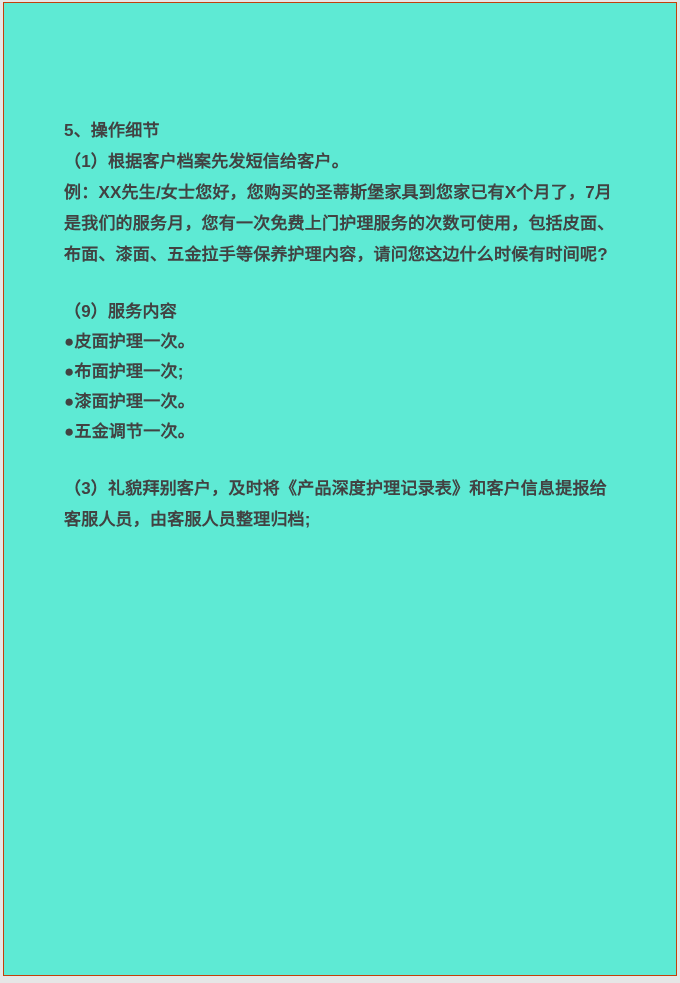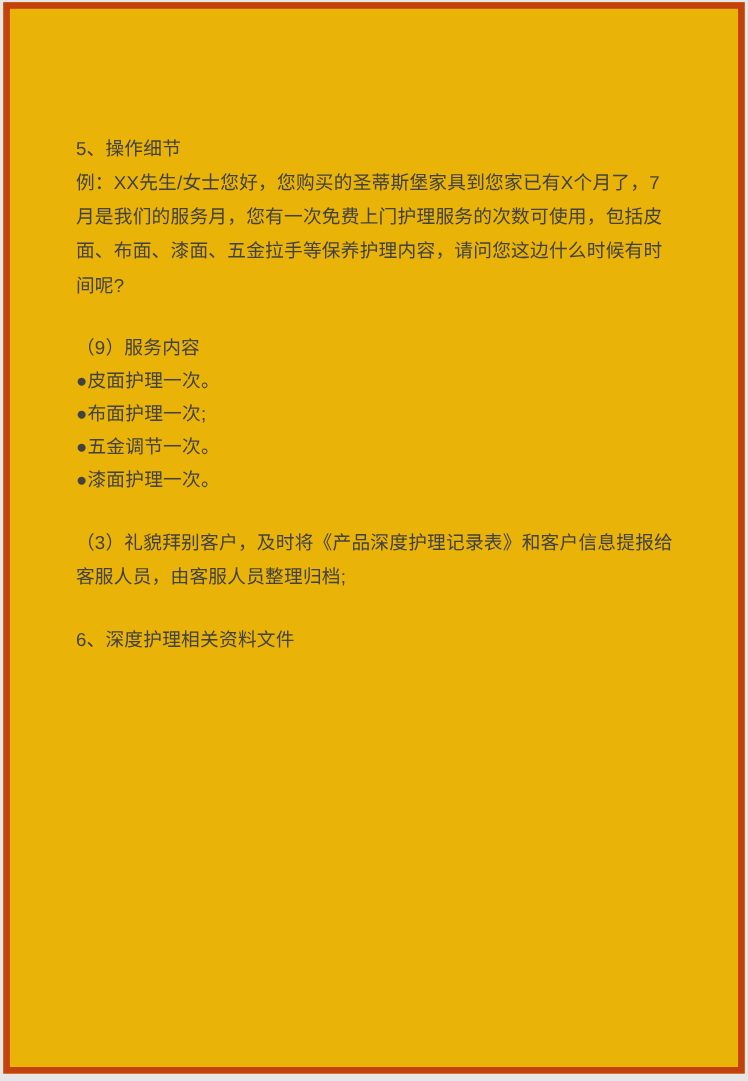--- a/index.html
+++ b/index.html
@@ -13,23 +13,24 @@
     font-family: "Liberation Sans", "DejaVu Sans", sans-serif;
     overflow: hidden;
     position: relative;
   }
   .page {
     position: absolute;
     top: 2px;
     left: 3px;
     right: 3px;
     bottom: 7px;
-    background: #eab308;
-    border: 6px solid #c2410c;
+    background: #5eead4;
+    border: 1px solid #c2410c;
     box-sizing: border-box;
+    font-weight: bold;
   }
   .content {
     padding: 112px 56px 0 60px;
     color: #424242;
     font-size: 17px;
     line-height: 31px;
     letter-spacing: 0.2px;
   }
   .content p {
     margin: 0 0 26px 0;
@@ -45,33 +46,33 @@
   }
 </style>
 </head>
 <body>
 
 <main class="page">
   <div class="content">
 
     <p class="tight">5、操作细节</p>
 
+    <p class="tight">（1）根据客户档案先发短信给客户。</p>
 
     <p>例：XX先生/女士您好，您购买的圣蒂斯堡家具到您家已有X个月了，7月是我们的服务月，您有一次免费上门护理服务的次数可使用，包括皮面、布面、漆面、五金拉手等保养护理内容，请问您这边什么时候有时间呢?</p>
 
 
 
     <p class="tight">（9）服务内容</p>
 
     <div class="bullet-list">
       <div>●皮面护理一次。</div>
       <div>●布面护理一次;</div>
+      <div>●漆面护理一次。</div>
       <div>●五金调节一次。</div>
-      <div>●漆面护理一次。</div>
     </div>
 
 
     <p>（3）礼貌拜别客户，及时将《产品深度护理记录表》和客户信息提报给客服人员，由客服人员整理归档;</p>
 
-    <p class="tight">6、深度护理相关资料文件</p>
 
   </div>
 </main>
 
 </body></html>

